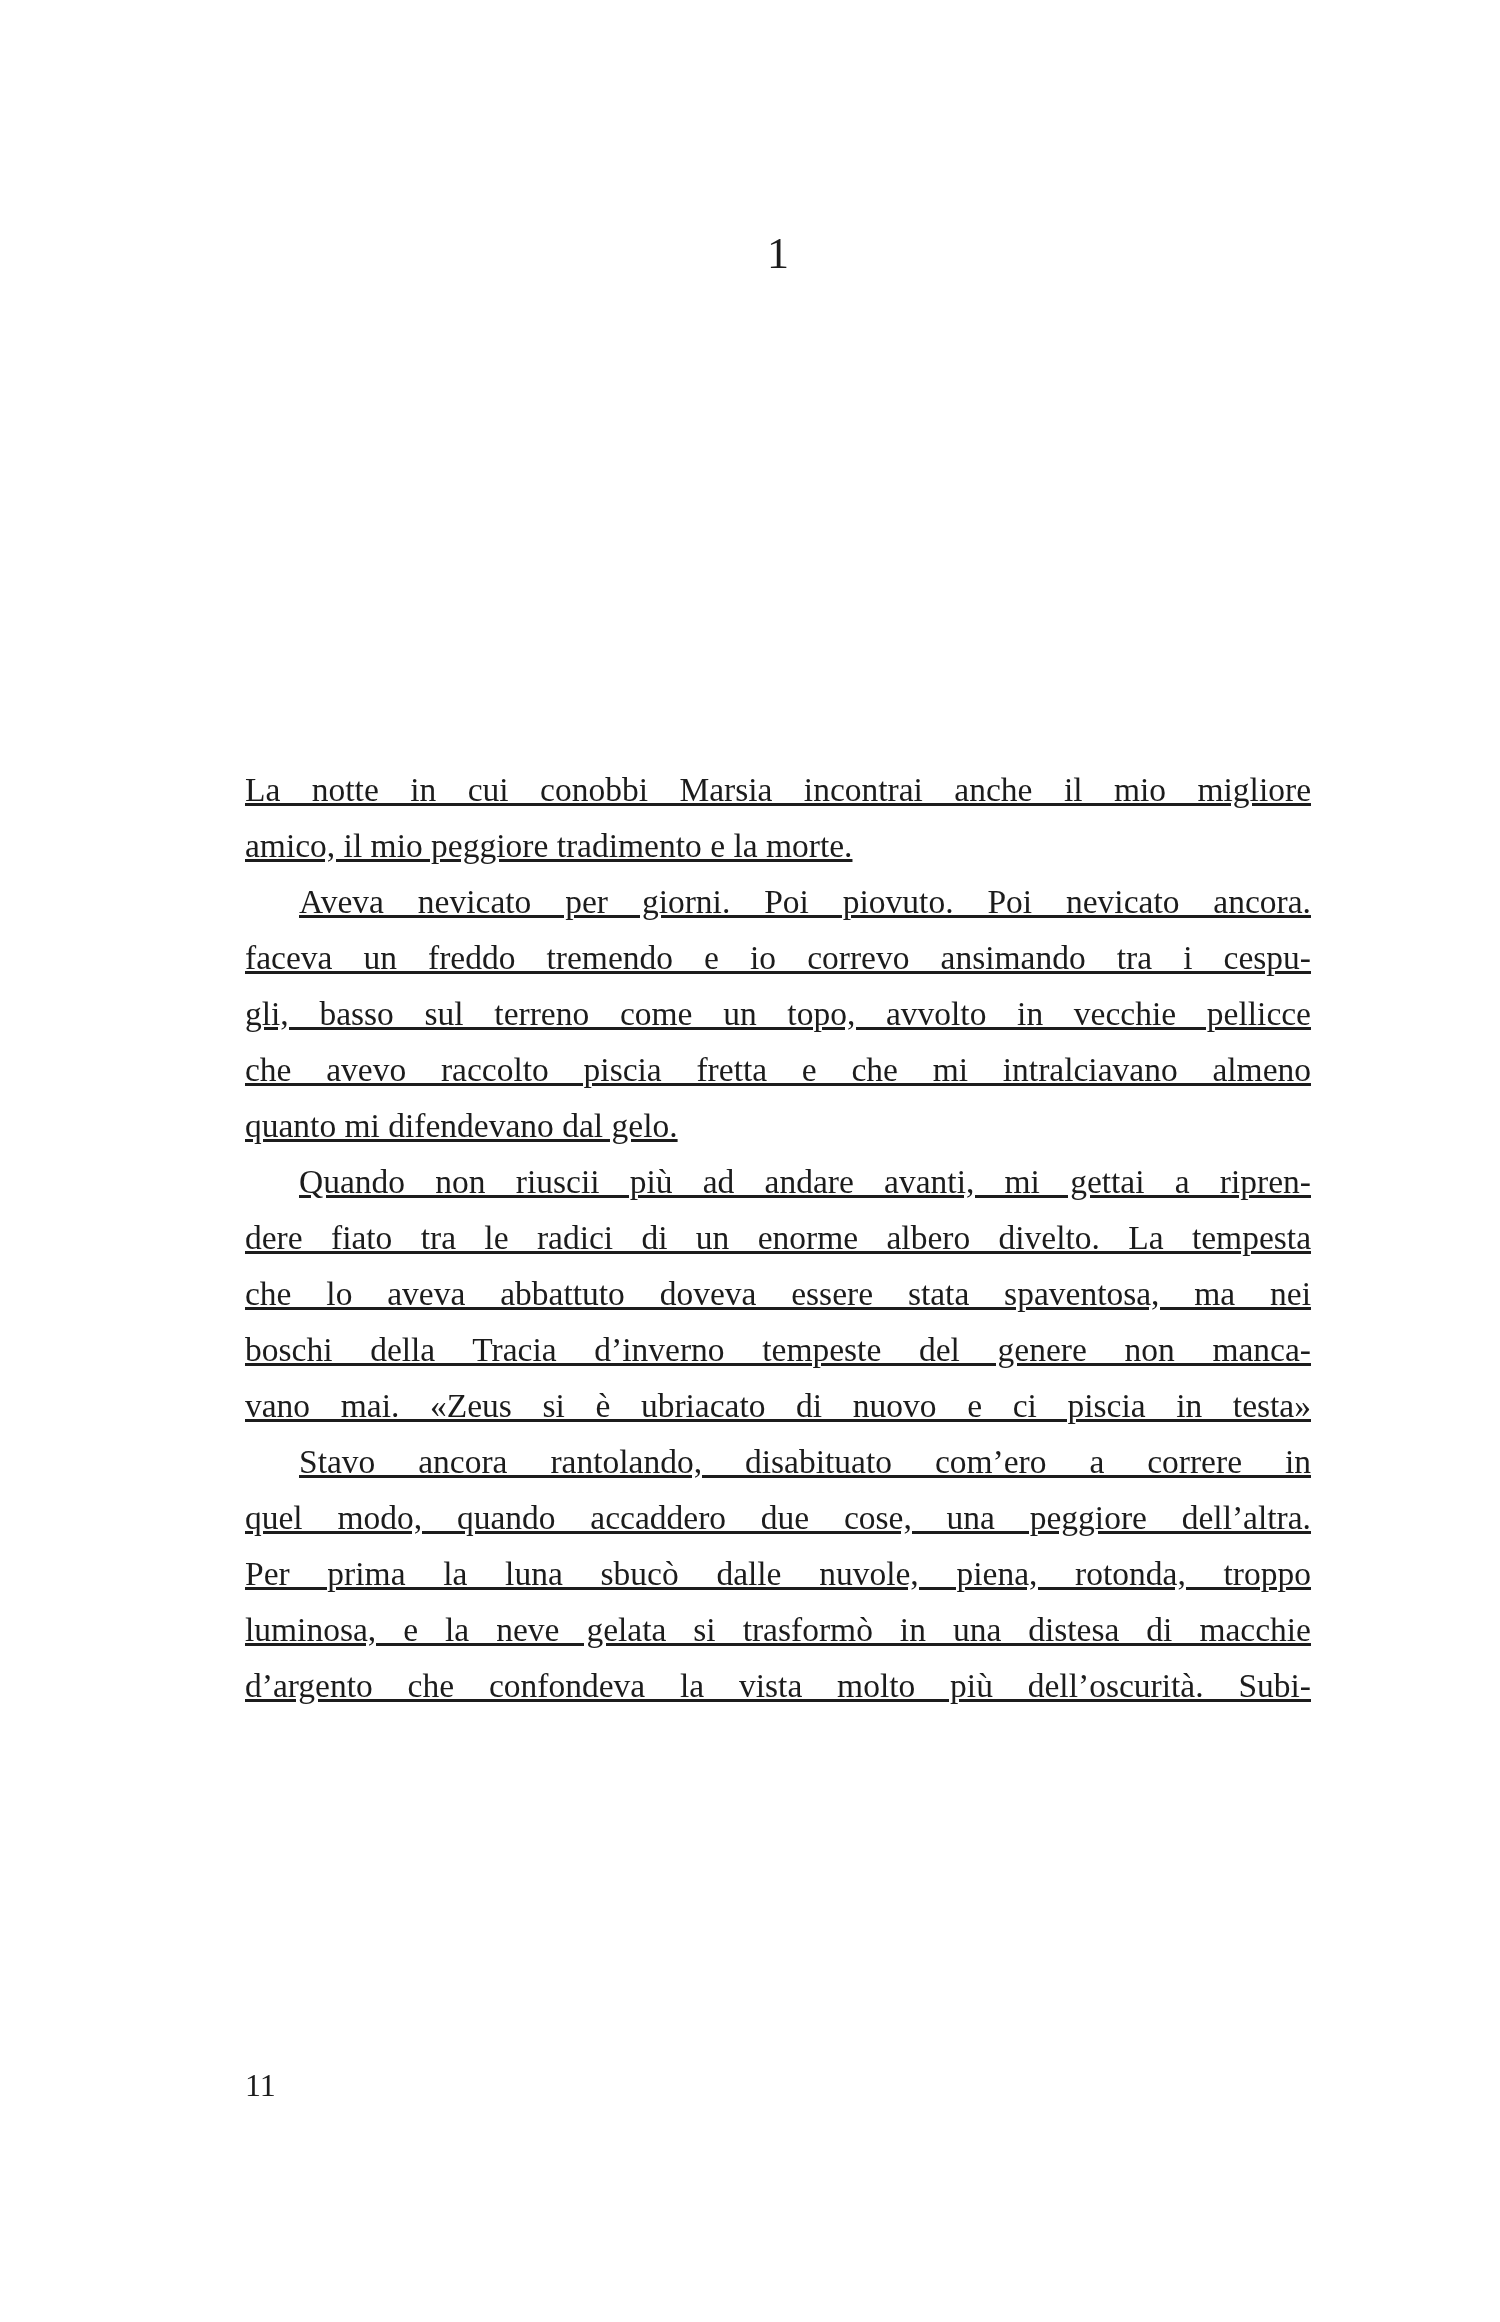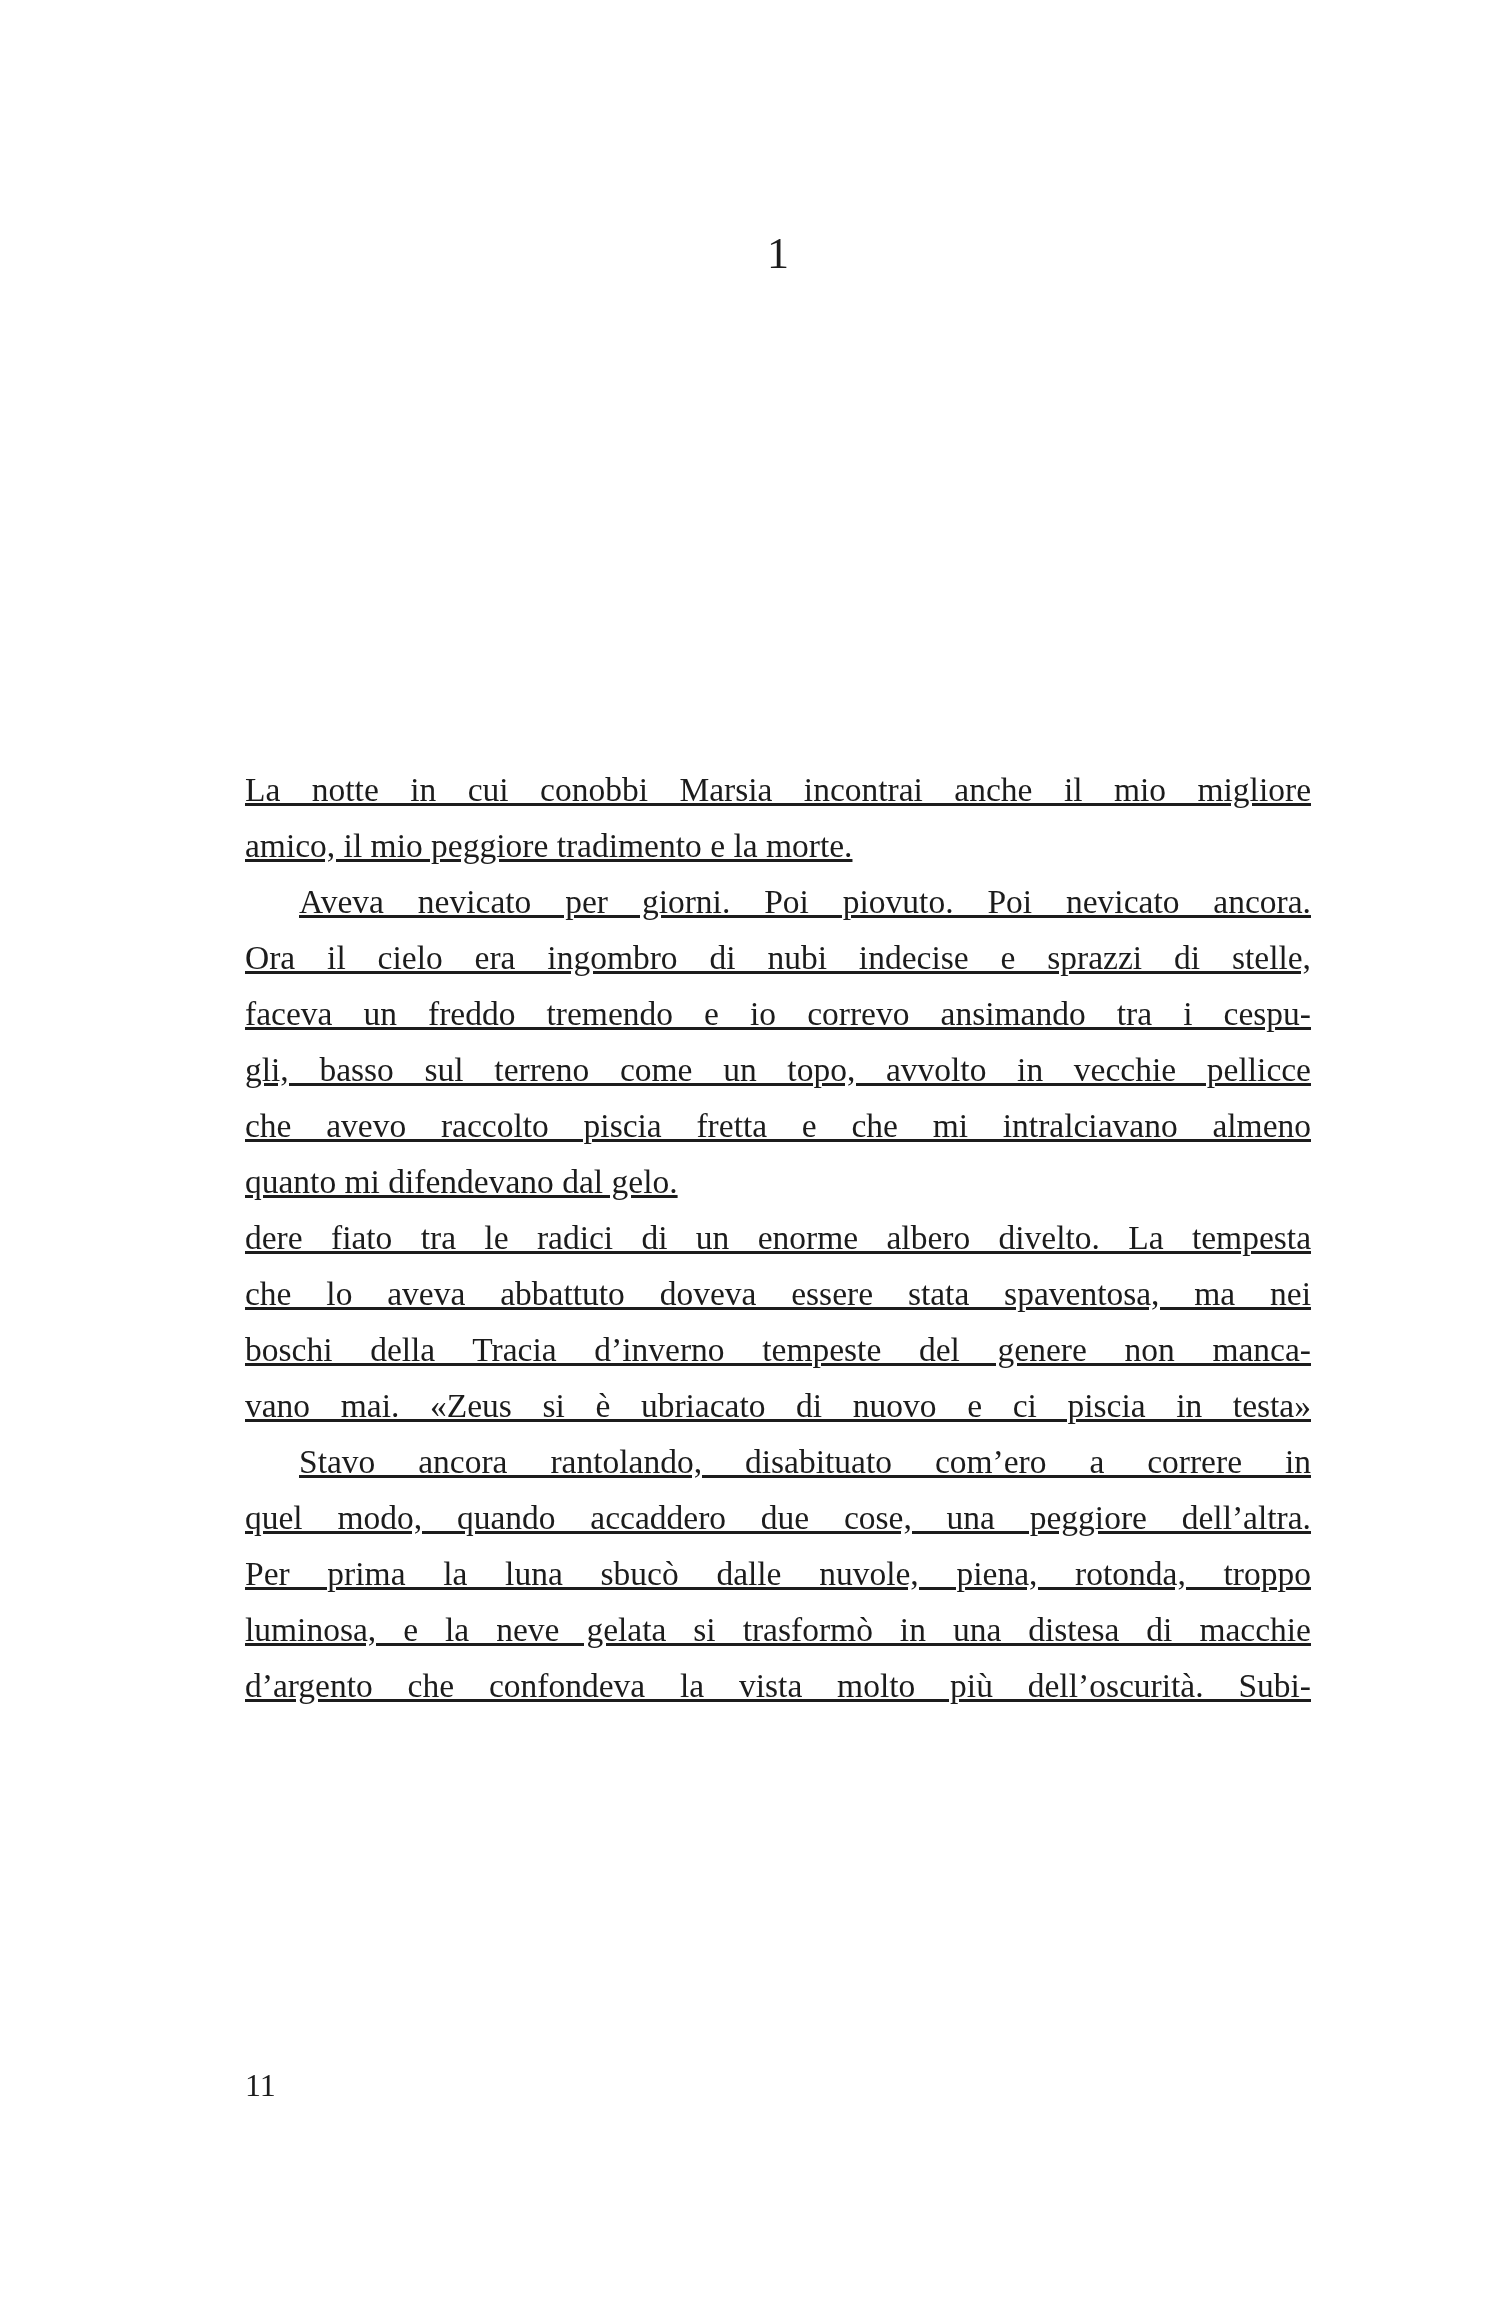--- a/index.html
+++ b/index.html
@@ -65,25 +65,25 @@
 </head>
 <body>
 
 <div class="page">
   <div class="chapter-number">1</div>
 
   <div class="text-block">
       <div class="line">La notte in cui conobbi Marsia incontrai anche il mio migliore</div>
       <div class="line last">amico, il mio peggiore tradimento e la morte.</div>
       <div class="line indent">Aveva nevicato per giorni. Poi piovuto. Poi nevicato ancora.</div>
-      <div class="line">Ora il cielo era ingombro di nubi indecise e sprazzi di stelle,</div>
       <div class="line">faceva un freddo tremendo e io correvo ansimando tra i cespu-</div>
       <div class="line">gli, basso sul terreno come un topo, avvolto in vecchie pellicce</div>
       <div class="line">che avevo raccolto piscia fretta e che mi intralciavano almeno</div>
       <div class="line last">quanto mi difendevano dal gelo.</div>
+      <div class="line indent">Quando non riuscii più ad andare avanti, mi gettai a ripren-</div>
       <div class="line">dere fiato tra le radici di un enorme albero divelto. La tempesta</div>
       <div class="line">che lo aveva abbattuto doveva essere stata spaventosa, ma nei</div>
       <div class="line">boschi della Tracia d’inverno tempeste del genere non manca-</div>
       <div class="line">vano mai. «Zeus si è ubriacato di nuovo e ci piscia in testa»</div>
       <div class="line indent">Stavo ancora rantolando, disabituato com’ero a correre in</div>
       <div class="line">quel modo, quando accaddero due cose, una peggiore dell’altra.</div>
       <div class="line">Per prima la luna sbucò dalle nuvole, piena, rotonda, troppo</div>
       <div class="line">luminosa, e la neve gelata si trasformò in una distesa di macchie</div>
       <div class="line">d’argento che confondeva la vista molto più dell’oscurità. Subi-</div>
     </div>

